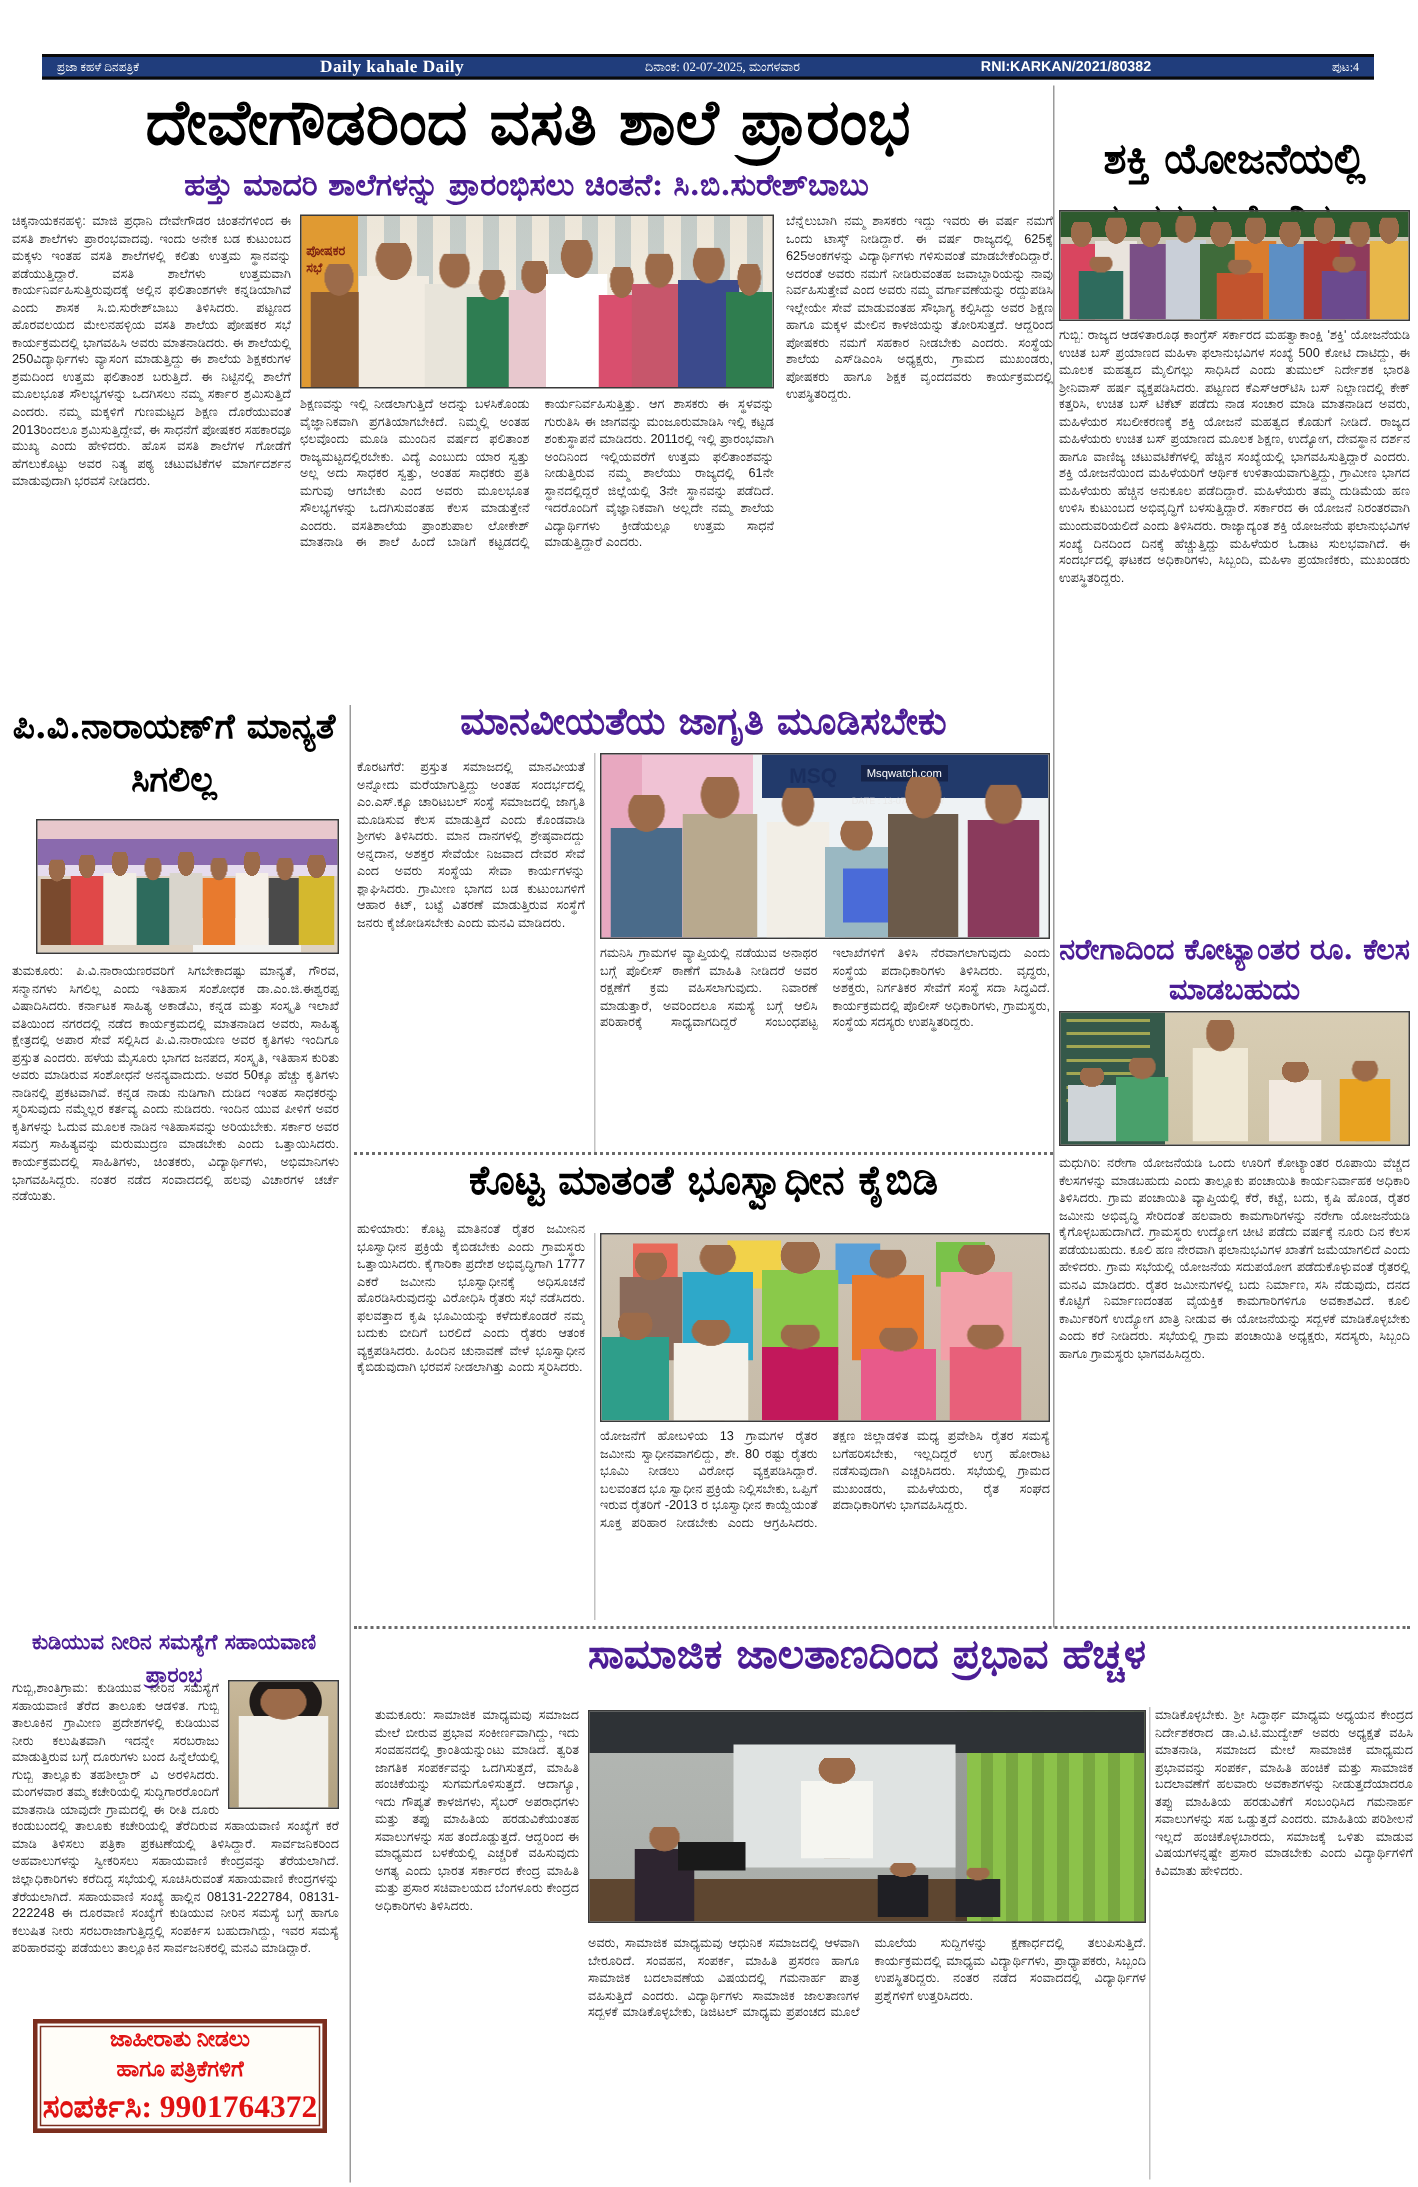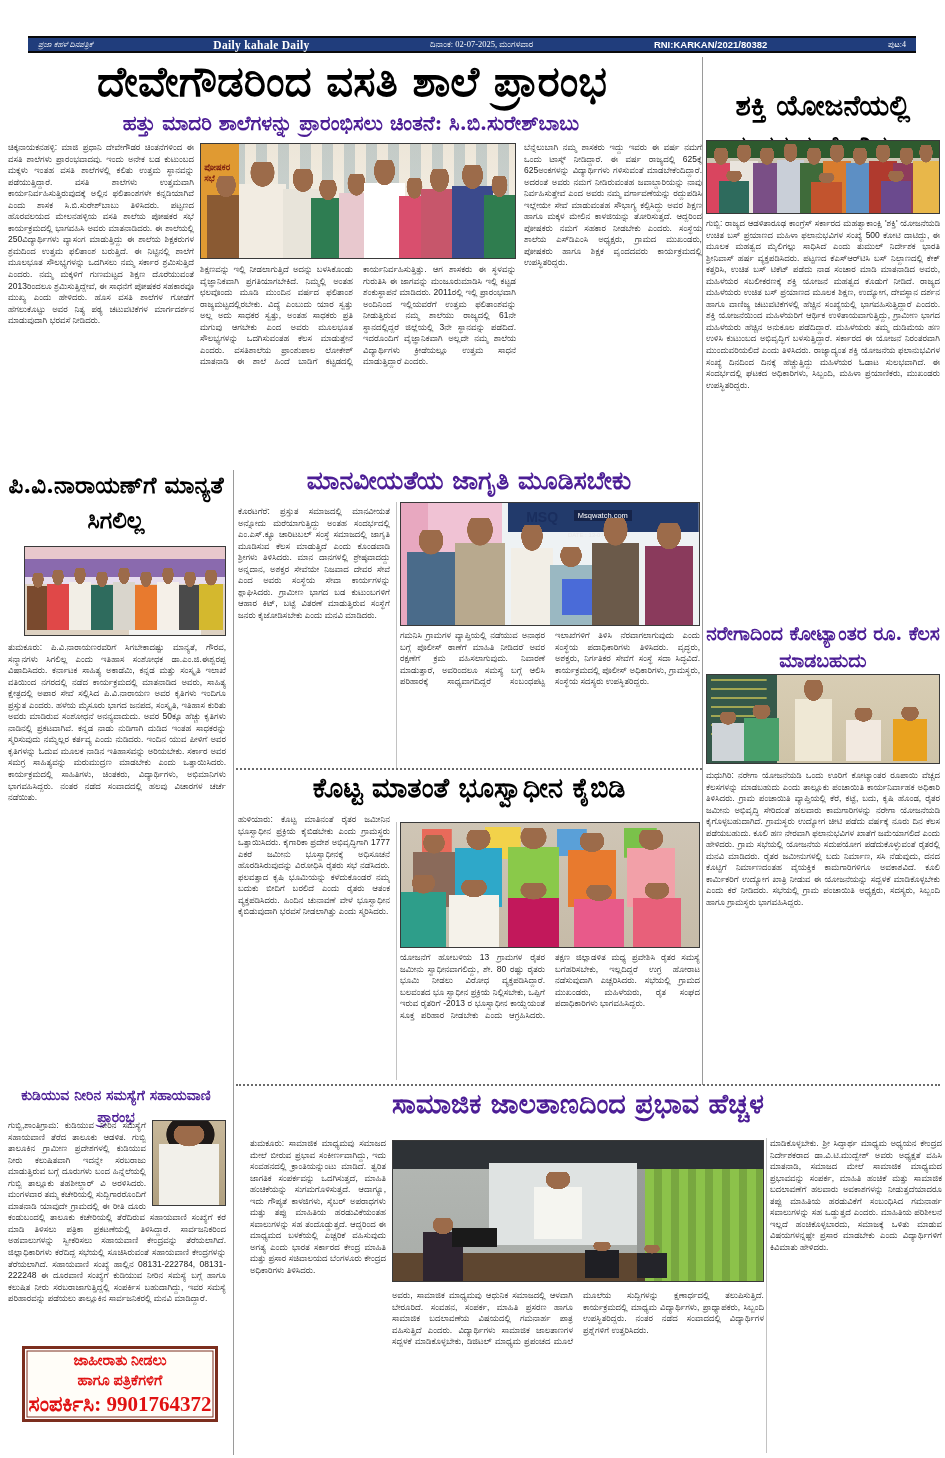--- a/index.html
+++ b/index.html
@@ -5,21 +5,21 @@
   html,body{margin:0;padding:0;}
   body{width:945px;height:1458px;position:relative;background:#ffffff;
        font-family:"Liberation Serif","DejaVu Serif",serif;color:#1a1a1a;}
   .abs{position:absolute;}
   
   .mast{left:28px;top:36px;width:888px;height:17px;background:#203d7c;
         border-top:2px solid #0a0a0a;border-bottom:2px solid #0a0a0a;
         display:flex;align-items:center;justify-content:space-between;
         padding:0 10px;box-sizing:border-box;color:#fff;}
   .mast span{white-space:nowrap;}
-  .m-tag{font-style:italic;font-size:8px;}
+  .m-tag{font-size:8px;}
   .m-title{font-weight:bold;font-size:11.5px;letter-spacing:.3px;}
   .m-date{font-size:8.5px;}
   .m-rni{font-weight:bold;font-size:9.5px;font-family:"Liberation Sans",sans-serif;}
   .m-page{font-size:8px;}
   
   .hl{font-weight:800;text-align:center;line-height:1.18;color:#000000;
       font-family:"DejaVu Serif","Liberation Serif",serif;}
   .red{color:#4c1d95;}
   
   .bt{font-size:8.5px;line-height:1.36;text-align:justify;overflow:hidden;

